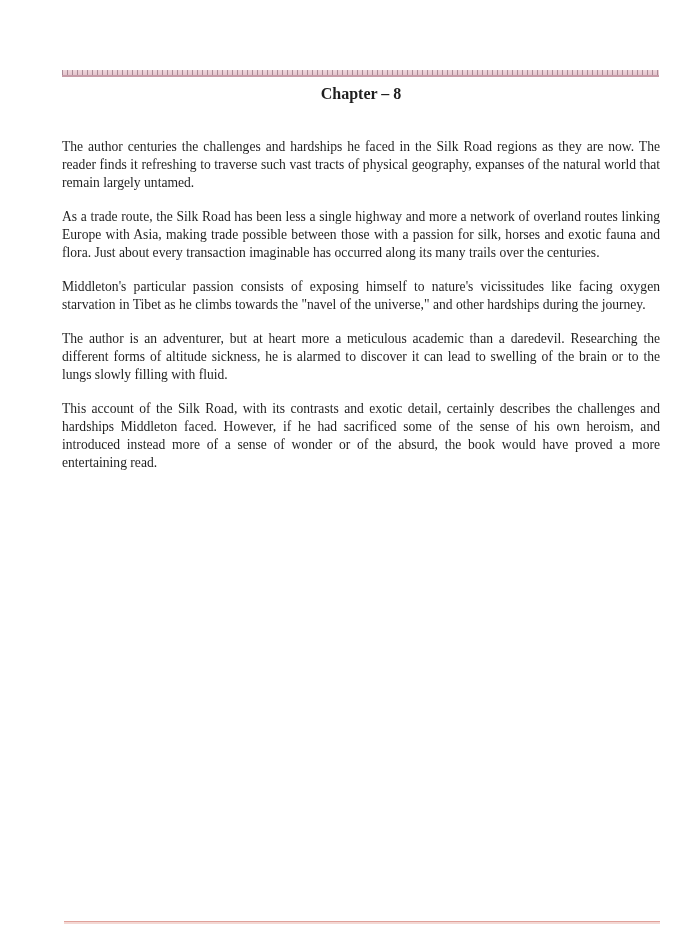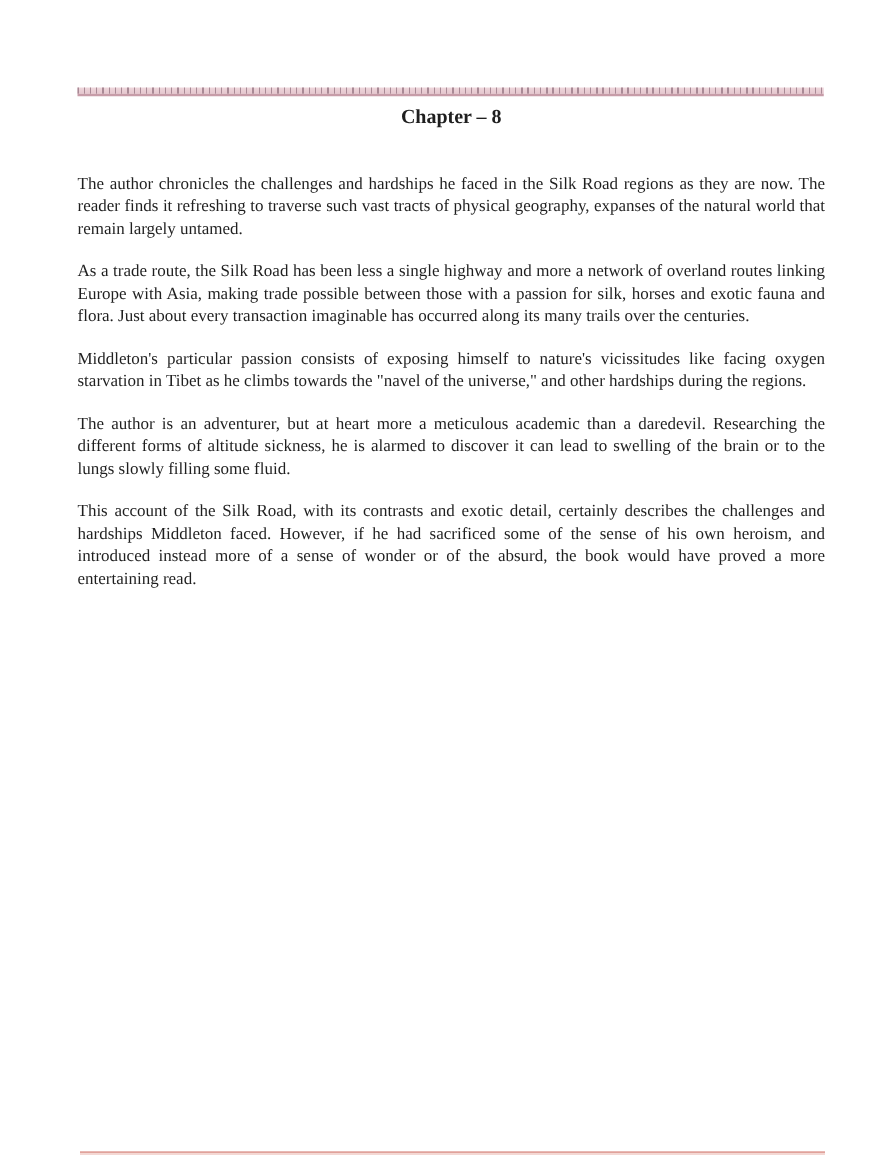--- a/index.html
+++ b/index.html
@@ -58,22 +58,22 @@
 
 <div class="page">
 
   <div class="top-rule"></div>
 
   <div class="title-block">
     <div>Chapter – 8</div>
   </div>
 
   <div class="body-text">
-    <p>The author chronicles the challenges and hardships he faced in the Silk Road regions as they are now. The reader finds it refreshing to traverse such vast tracts of physical geography, expanses of the natural world that remain largely untamed.</p>
+    <p>The author centuries the challenges and hardships he faced in the Silk Road regions as they are now. The reader finds it refreshing to traverse such vast tracts of physical geography, expanses of the natural world that remain largely untamed.</p>
     <p>As a trade route, the Silk Road has been less a single highway and more a network of overland routes linking Europe with Asia, making trade possible between those with a passion for silk, horses and exotic fauna and flora. Just about every transaction imaginable has occurred along its many trails over the centuries.</p>
-    <p>Middleton's particular passion consists of exposing himself to nature's vicissitudes like facing oxygen starvation in Tibet as he climbs towards the "navel of the universe," and other hardships during the regions.</p>
-    <p>The author is an adventurer, but at heart more a meticulous academic than a daredevil. Researching the different forms of altitude sickness, he is alarmed to discover it can lead to swelling of the brain or to the lungs slowly filling some fluid.</p>
+    <p>Middleton's particular passion consists of exposing himself to nature's vicissitudes like facing oxygen starvation in Tibet as he climbs towards the "navel of the universe," and other hardships during the journey.</p>
+    <p>The author is an adventurer, but at heart more a meticulous academic than a daredevil. Researching the different forms of altitude sickness, he is alarmed to discover it can lead to swelling of the brain or to the lungs slowly filling with fluid.</p>
     <p>This account of the Silk Road, with its contrasts and exotic detail, certainly describes the challenges and hardships Middleton faced. However, if he had sacrificed some of the sense of his own heroism, and introduced instead more of a sense of wonder or of the absurd, the book would have proved a more entertaining read.</p>
   </div>
 
   <div class="bottom-rule"></div>
 
 </div>
 
 </body></html>

